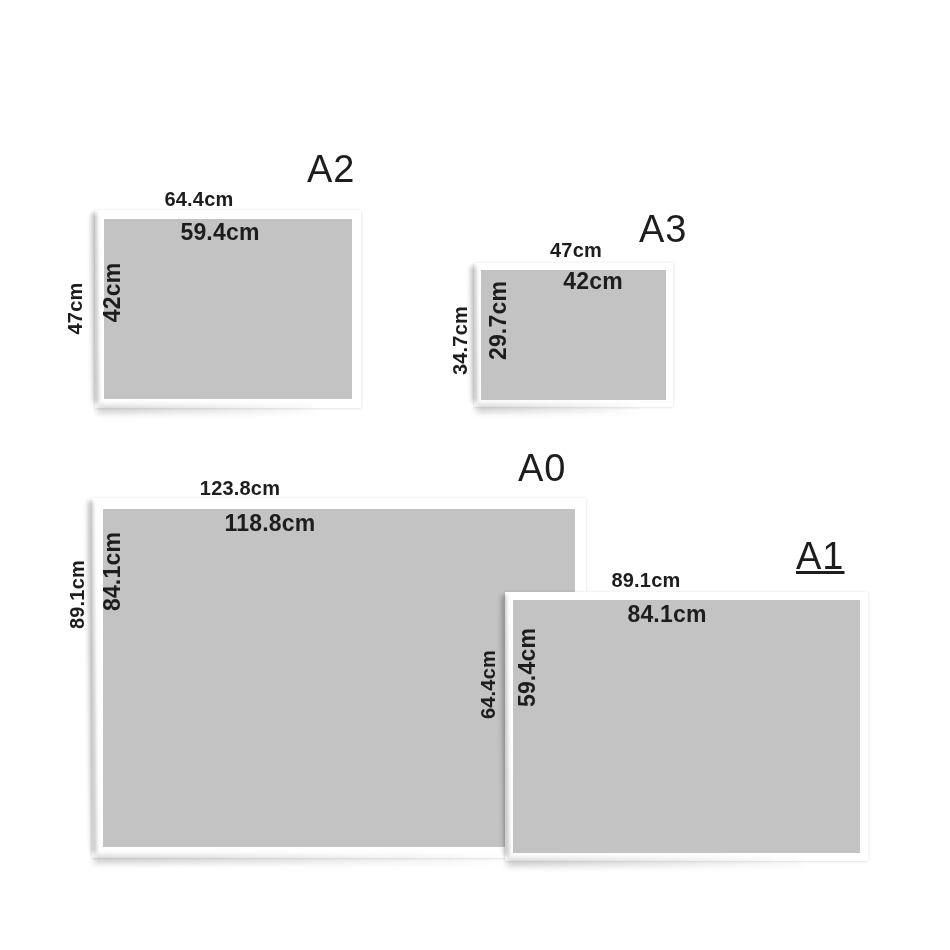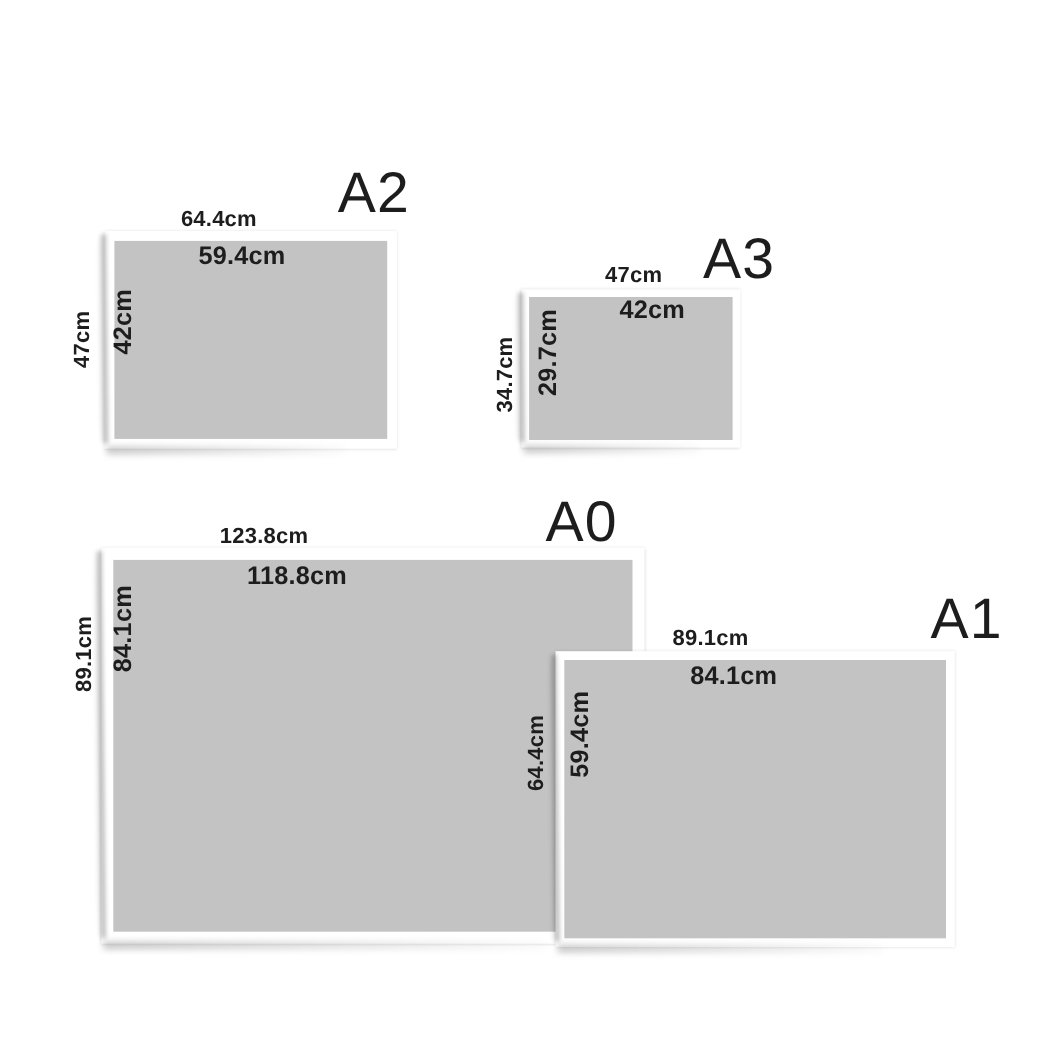--- a/index.html
+++ b/index.html
@@ -28,21 +28,21 @@
     background:linear-gradient(to right, rgba(0,0,0,0.22), rgba(0,0,0,0.02));
     filter:blur(3px);
     z-index:-1;
   }
   .print-area{
     position:absolute;
     background:var(--inner,#c3c3c3);
   }
   .size-label{
     position:absolute;
-    font-size:52px;line-height:1;font-weight:400;
+    font-size:38px;line-height:1;font-weight:400;
     letter-spacing:1px;white-space:nowrap;
   }
   .dim{
     position:absolute;width:140px;line-height:1;text-align:center;
     font-weight:700;white-space:nowrap;letter-spacing:0.2px;
     z-index:3;
   }
   .dim.outer{font-size:20px;}
   .dim.inner{font-size:23px;}
   .dim.vert{height:23px;transform:rotate(-90deg);transform-origin:center center;}
@@ -70,32 +70,32 @@
     <div class="dim outer" style="left:506px;top:240px;">47cm</div>
     <div class="dim vert outer" style="left:391px;top:329px;">34.7cm</div>
     <div class="sheet z1" style="left:474px;top:263px;width:199px;height:144px;">
       <div class="print-area" style="inset:7px;"></div>
     </div>
     <div class="dim inner" style="left:523px;top:270px;">42cm</div>
     <div class="dim vert inner" style="left:428px;top:309px;">29.7cm</div>
   </div>
 
   <div>
-    <div class="size-label" style="left:496px;top:449px;">A0</div>
+    <div class="size-label" style="left:518px;top:449px;">A0</div>
     <div class="dim outer" style="left:170px;top:478px;">123.8cm</div>
     <div class="dim vert outer" style="left:8px;top:583px;">89.1cm</div>
     <div class="sheet z1" style="left:92px;top:498px;width:494px;height:360px;">
       <div class="print-area" style="inset:11px;"></div>
     </div>
     <div class="dim inner" style="left:200px;top:512px;text-align:center;">118.8cm</div>
     <div class="dim vert inner" style="left:42px;top:560px;">84.1cm</div>
   </div>
 
   <div>
-    <div class="size-label" style="left:846px;top:537px;z-index:3;">A1</div>
+    <div class="size-label" style="left:796px;top:537px;z-index:3;text-decoration:underline;">A1</div>
     <div class="dim outer" style="left:576px;top:570px;">89.1cm</div>
     <div class="dim vert outer" style="left:419px;top:673px;">64.4cm</div>
     <div class="sheet z2" style="left:505px;top:592px;width:363px;height:269px;">
       <div class="print-area" style="inset:8px;"></div>
     </div>
     <div class="dim inner" style="left:597px;top:603px;">84.1cm</div>
     <div class="dim vert inner" style="left:457px;top:656px;">59.4cm</div>
   </div>
 
 </div>

